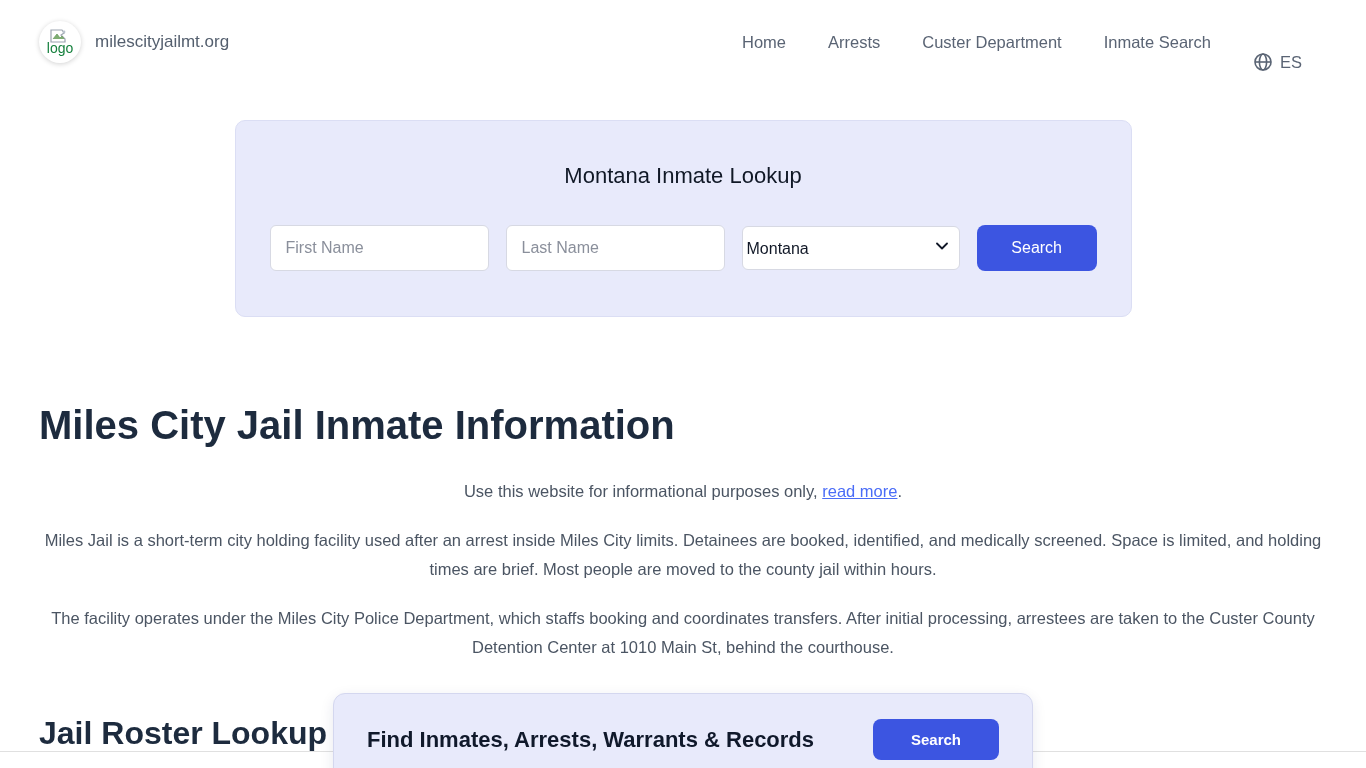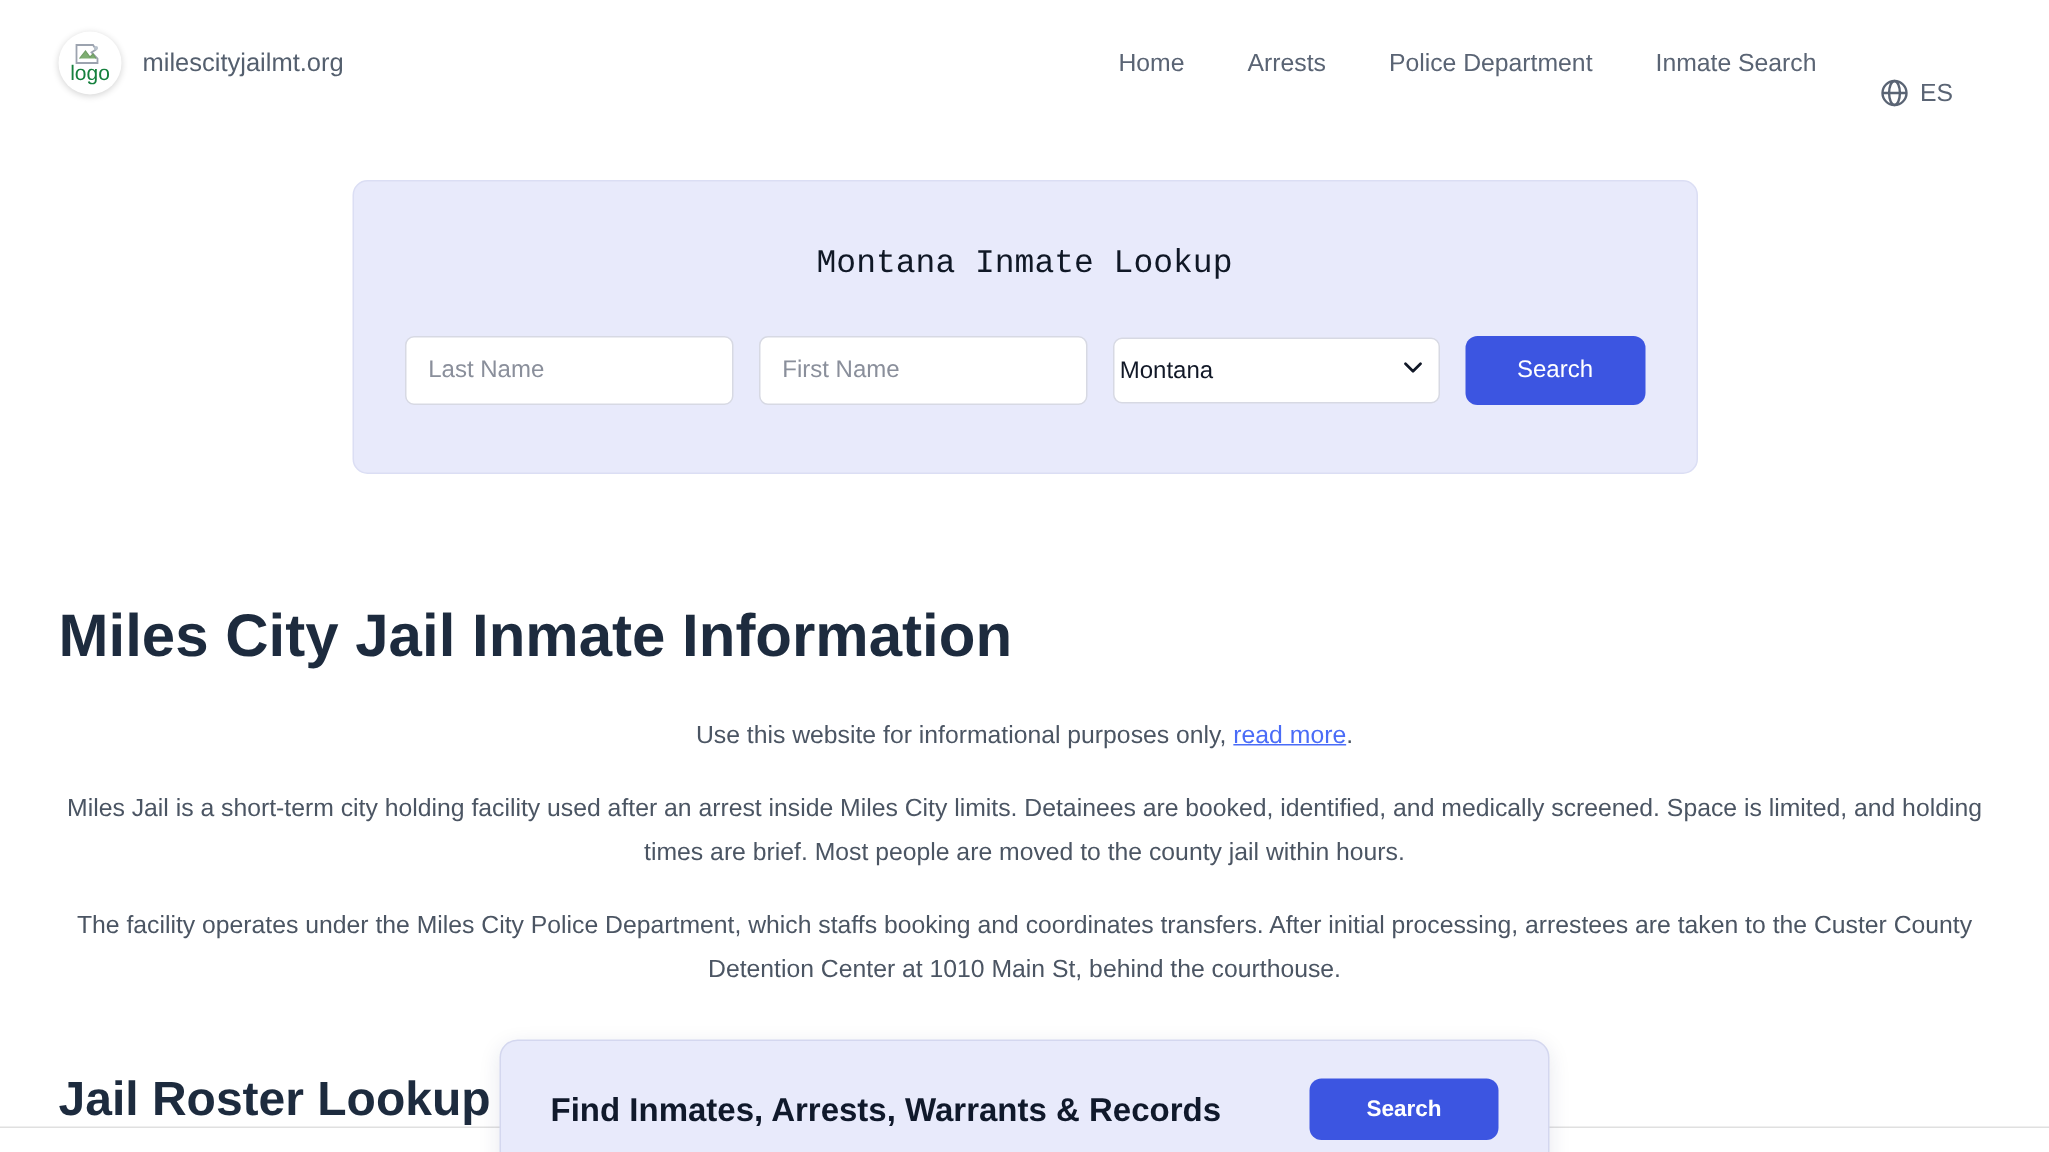--- a/index.html
+++ b/index.html
@@ -53,21 +53,20 @@
     border: 1px solid #dbdef4;
     border-radius: 10px;
     padding: 42px 34px 44px;
   }
   .lookup-title {
     margin: 0 0 36px;
     text-align: center;
     font-size: 22px;
     font-weight: 500;
     color: #101826;
-    font-family: Liberation Mono, monospace;
   }
   .lookup-fields { display: flex; gap: 17px; }
   .text-input {
     width: 219px; height: 46px;
     box-sizing: border-box;
     border: 1px solid #d7d9e3;
     border-radius: 6px;
     background: #ffffff;
     padding: 0 15px;
     font-size: 16px;
@@ -190,38 +189,38 @@
         <circle cx="14" cy="3" r="1.4" fill="#b9c2cc"></circle>
       </svg>
       <span class="alt-text">logo</span>
     </div>
     <span class="site-name">milescityjailmt.org</span>
   </div>
 
   <nav class="main-nav">
     <a class="nav-link">Home</a>
     <a class="nav-link">Arrests</a>
-    <a class="nav-link">Police Department</a>
+    <a class="nav-link">Custer Department</a>
     <a class="nav-link">Inmate Search</a>
     <div class="lang-switch">
       <svg width="20" height="20" viewBox="0 0 20 20">
         <circle cx="10" cy="10" r="8" fill="none" stroke="#5a6474" stroke-width="1.6"></circle>
         <ellipse cx="10" cy="10" rx="3.6" ry="8" fill="none" stroke="#5a6474" stroke-width="1.6"></ellipse>
         <line x1="2" y1="10" x2="18" y2="10" stroke="#5a6474" stroke-width="1.6"></line>
       </svg>
       <span class="lang-label">ES</span>
     </div>
   </nav>
 </header>
 
 <section class="lookup-card">
   <h2 class="lookup-title">Montana Inmate Lookup</h2>
   <div class="lookup-fields">
+    <input type="text" class="text-input" placeholder="First Name" style="">
     <input type="text" class="text-input" placeholder="Last Name" style="">
-    <input type="text" class="text-input" placeholder="First Name" style="">
     <div class="select-wrap">
       <select class="state-select">
         <option>Montana</option>
       </select>
       <svg class="select-chevron" width="12" height="8" viewBox="0 0 12 8">
         <path d="M1 1.5 L6 6.5 L11 1.5" fill="none" stroke="#111827" stroke-width="1.8" stroke-linecap="round" stroke-linejoin="round"></path>
       </svg>
     </div>
     <button class="btn-primary">Search</button>
   </div>

